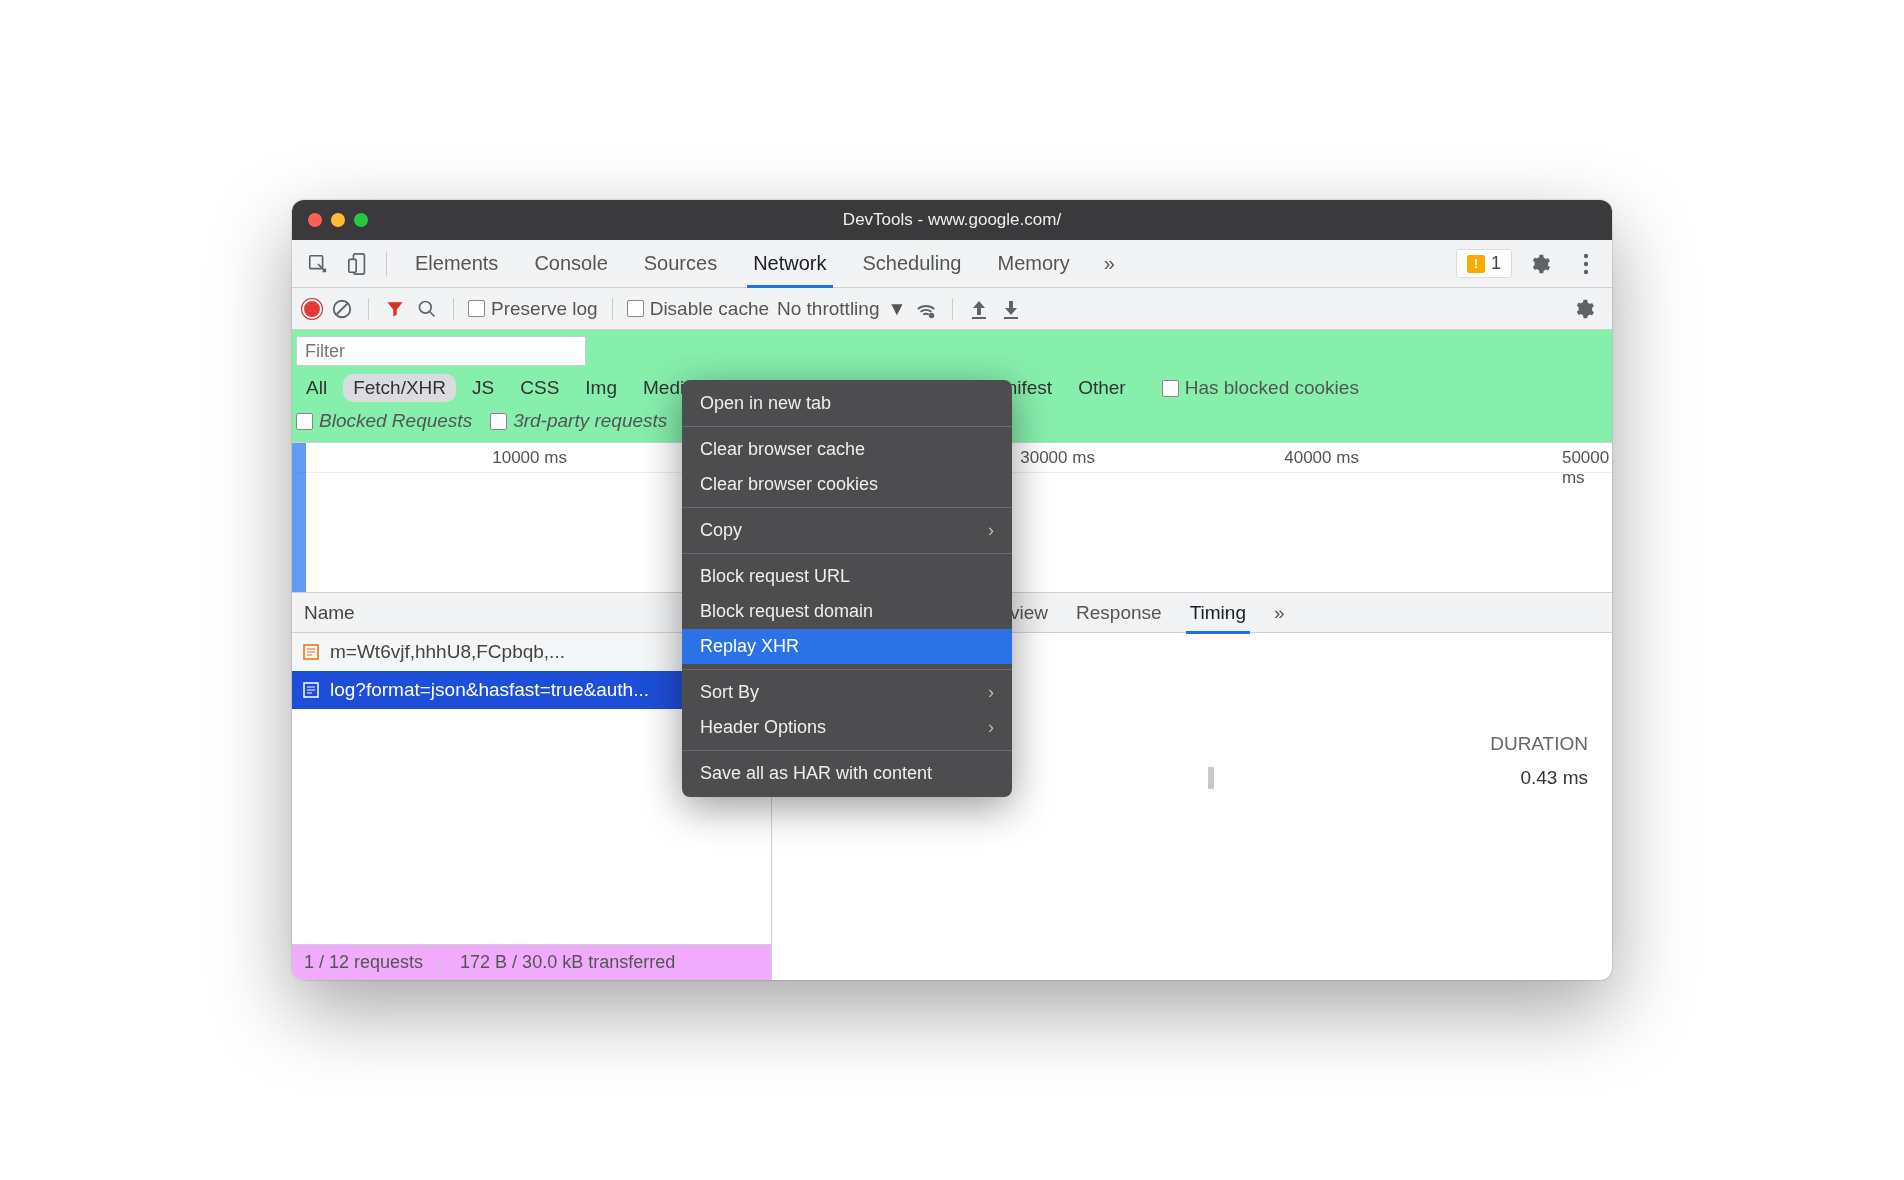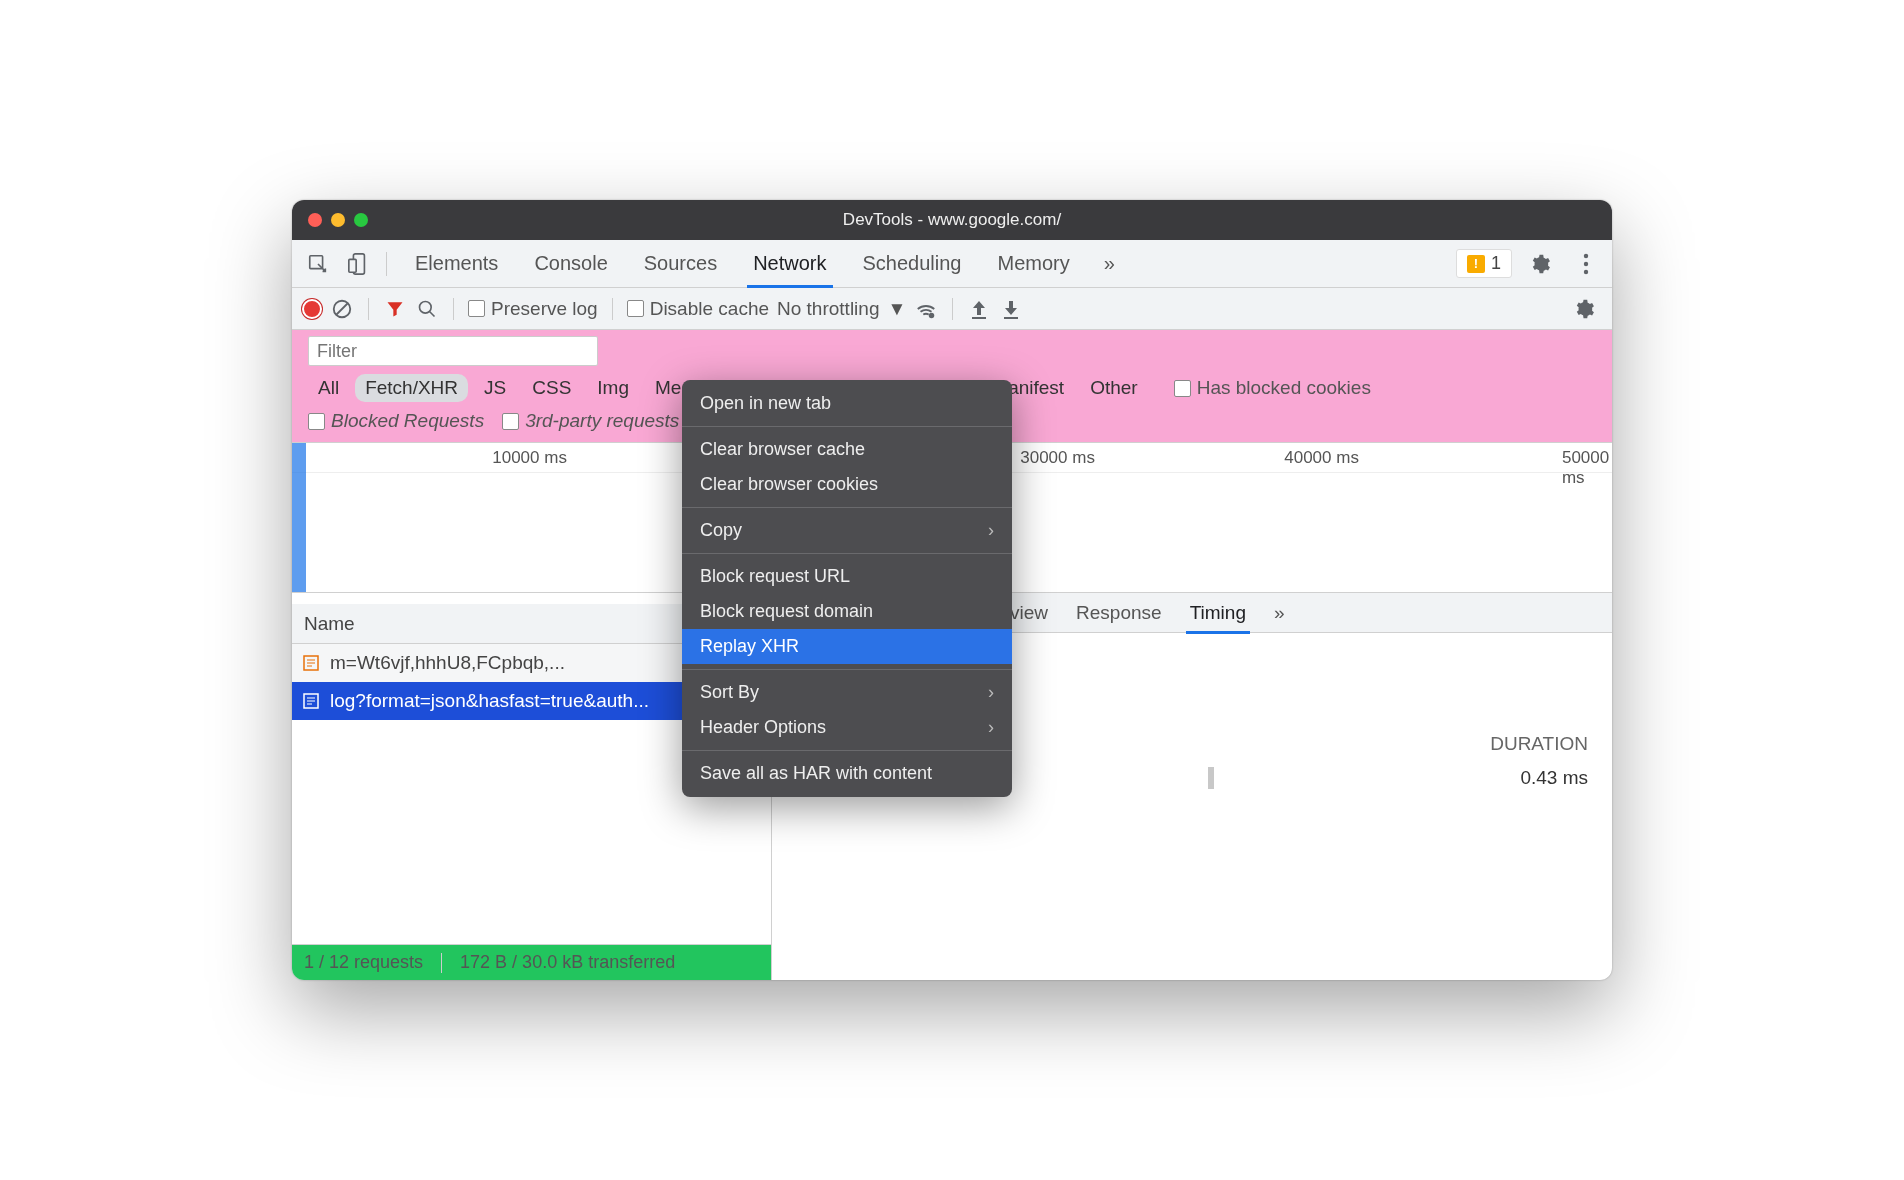--- a/index.html
+++ b/index.html
@@ -24,40 +24,40 @@
 .issue-icon { width: 18px; height: 18px; background: #f9ab00; color: #fff; display: flex; align-items: center; justify-content: center; border-radius: 2px; font-size: 13px; font-weight: bold; }
 .gear-icon, .dots-icon { width: 36px; height: 36px; display: flex; align-items: center; justify-content: center; color: #5f6368; cursor: pointer; margin-left: 6px; }
 .toolbar { height: 42px; background: #f1f3f5; border-bottom: 1px solid #d0d0d0; display: flex; align-items: center; padding: 0 10px; gap: 8px; }
 .rec-btn { width: 20px; height: 20px; background: #e53935; border-radius: 50%; border: 2px solid #fff; box-shadow: 0 0 0 1px #c62828; }
 .tool-icon { width: 24px; height: 24px; display: flex; align-items: center; justify-content: center; color: #5f6368; }
 .funnel-icon { color: #d93025; }
 .tool-sep { width: 1px; height: 22px; background: #ccc; margin: 0 6px; }
 .check-item { display: flex; align-items: center; gap: 6px; font-size: 19px; color: #555; }
 .checkbox { width: 17px; height: 17px; border: 1.5px solid #888; border-radius: 2px; background: #fff; }
 .throttle { display: flex; align-items: center; gap: 8px; font-size: 19px; color: #555; }
-.filterbar { background: #f9a8d4; border-bottom: 1px solid #d0d0d0; padding: 6px 16px 4px; }
+.filterbar { background: #86efac; border-bottom: 1px solid #d0d0d0; padding: 6px 4px 4px; }
 .filter-input { background: #fff; border: 1px solid #ccc; border-radius: 2px; padding: 4px 8px; font-size: 18px; color: #888; width: 290px; height: 30px; }
 .filter-row { display: flex; align-items: center; gap: 6px; margin-top: 8px; flex-wrap: wrap; }
 .ftype { padding: 3px 10px; font-size: 19px; color: #333; border-radius: 10px; cursor: pointer; }
 .ftype.active { background: #dadce0; }
 .filter-row2 { display: flex; align-items: center; gap: 18px; margin-top: 8px; padding-bottom: 6px; font-style: italic; }
 .timeline { height: 150px; background: #fff; border-bottom: 1px solid #d0d0d0; position: relative; }
 .timeline-ruler { position: relative; height: 30px; border-bottom: 1px solid #eee; }
 .tick { position: absolute; top: 5px; font-size: 17px; color: #555; transform: translateX(-50%); }
 .bluemarker { position: absolute; left: 0; top: 0; bottom: 0; width: 14px; background: #1a73e8; opacity: 0.7; }
 .split { flex: 1; display: flex; overflow: hidden; }
 .left-pane { width: 480px; display: flex; flex-direction: column; border-right: 1px solid #d0d0d0; }
-.left-header { height: 40px; border-bottom: 1px solid #d0d0d0; display: flex; align-items: center; padding: 0 12px; font-size: 19px; color: #444; background: #f1f3f5; margin-top: 11px; }
+.left-header { height: 40px; border-bottom: 1px solid #d0d0d0; display: flex; align-items: center; padding: 0 12px; font-size: 19px; color: #444; background: #f1f3f5; }
 .request-list { flex: 1; overflow: hidden; }
 .req-row { height: 38px; display: flex; align-items: center; padding: 0 10px; gap: 10px; font-size: 19px; color: #444; cursor: pointer; }
 .req-row.alt { background: #f5f6f7; }
 .req-row.selected { background: #1d4ed8; color: #fff; }
 .req-icon { width: 18px; height: 18px; flex-shrink: 0; }
 .req-name { white-space: nowrap; overflow: hidden; text-overflow: ellipsis; }
-.statusbar { height: 36px; border-top: 1px solid #d0d0d0; display: flex; align-items: center; padding: 0 12px; gap: 18px; font-size: 18px; color: #555; background: #22c55e; }
+.statusbar { height: 36px; border-top: 1px solid #d0d0d0; display: flex; align-items: center; padding: 0 12px; gap: 18px; font-size: 18px; color: #555; background: #f0abfc; }
 .stat-sep { width: 1px; height: 20px; background: #ccc; }
 .right-pane { flex: 1; display: flex; flex-direction: column; }
 .right-tabs { height: 40px; border-bottom: 1px solid #d0d0d0; display: flex; align-items: center; padding: 0 12px; gap: 28px; background: #f1f3f5; }
 .rtab { font-size: 19px; color: #555; height: 40px; display: flex; align-items: center; cursor: pointer; position: relative; }
 .rtab.active { color: #202124; }
 .rtab.active::after { content: ''; position: absolute; bottom: -1px; left: -4px; right: -4px; height: 3px; background: #1a73e8; }
 .right-content { flex: 1; padding: 18px 24px; font-size: 19px; color: #333; }
 .timing-line { margin-bottom: 10px; }
 .timing-section { margin-top: 28px; display: flex; justify-content: space-between; color: #666; }
 .queueing-row { margin-top: 12px; padding-left: 20px; display: flex; align-items: center; justify-content: space-between; }

